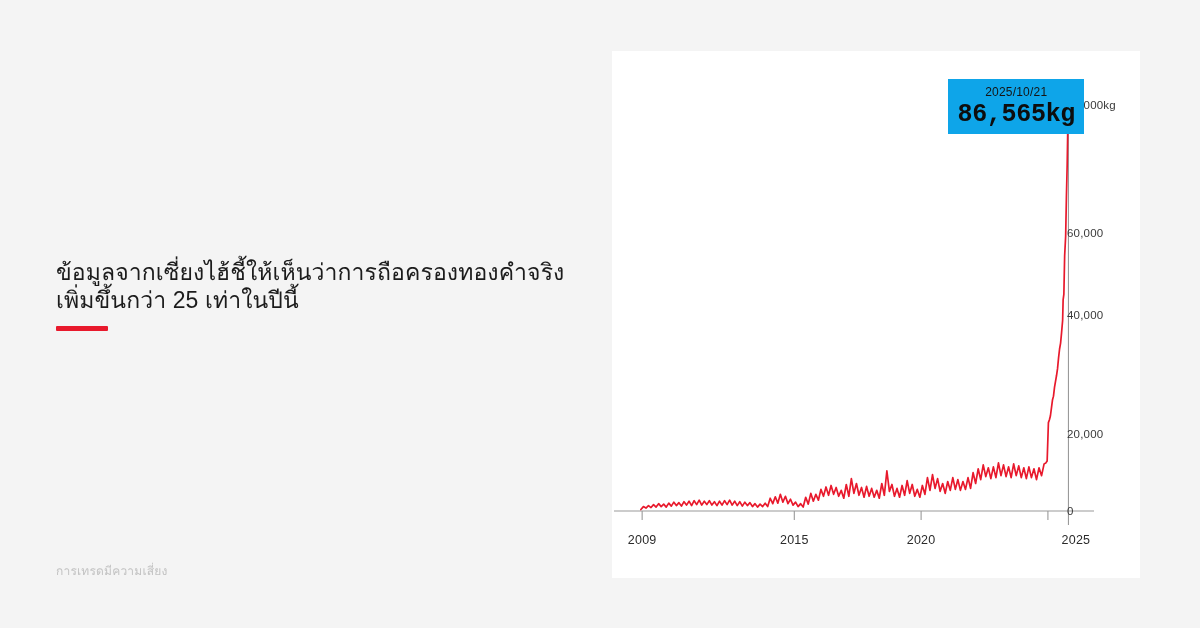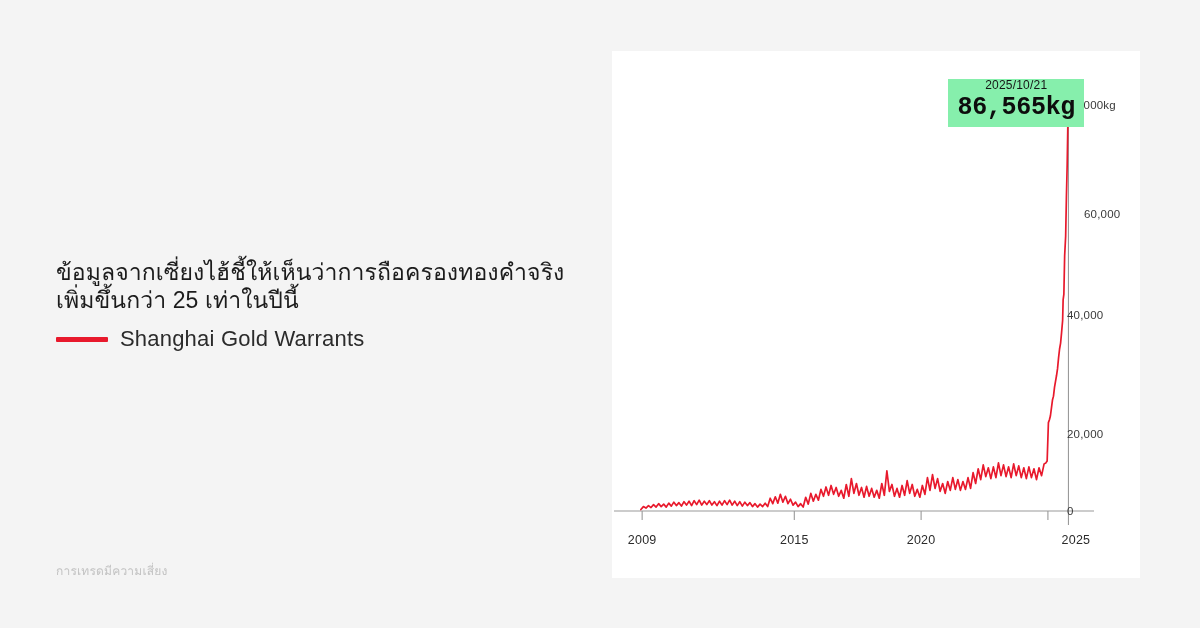--- a/index.html
+++ b/index.html
@@ -59,21 +59,21 @@
   }
   
   .x-ticks{position:absolute;left:20px;top:482px;width:460px;height:28px;}
   .x-tick{
     position:absolute;font-size:12.5px;color:#2b2b2b;
     letter-spacing:.2px;transform:translateX(-50%);
   }
 
   
   .callout{
-    position:absolute;background:#86efac;padding:0 9px 7px 9px;
+    position:absolute;background:#0ea5e9;padding:7px 9px 7px 9px;
     text-align:center;line-height:1;
   }
   .callout-date{
     font-size:12px;color:#151515;letter-spacing:.2px;display:block;
     margin-bottom:4px;
   }
   .callout-value{
     font-size:25px;color:#0d0d0d;font-weight:700;letter-spacing:-.3px;
     display:block;
     font-family:Liberation Mono, monospace;
@@ -82,21 +82,20 @@
 </head>
 <body>
 
 <div class="page">
 
   <div class="left-col">
     <div class="headline">ข้อมูลจากเซี่ยงไฮ้ชี้ให้เห็นว่าการถือครองทองคำจริง
 เพิ่มขึ้นกว่า 25 เท่าในปีนี้</div>
     <div class="legend-row">
       <span class="legend-swatch"></span>
-      <span class="legend-label">Shanghai Gold Warrants</span>
     </div>
   </div>
 
   <div class="footer-note">การเทรดมีความเสี่ยง</div>
 
   <div class="chart-panel">
 
     <div class="plot">
       <svg id="chart-svg" viewBox="0 0 440 460" preserveAspectRatio="none">
 
@@ -114,21 +113,21 @@
         <polyline id="series-line" fill="none" stroke="#e8192c" stroke-width="1.7" stroke-linejoin="round" stroke-linecap="round" points="8.88,448.53 11.41,445.58 13.95,447.05 16.48,444.60 19.02,446.56 21.56,443.62 24.09,446.07 26.63,442.64 29.16,445.58 31.70,443.13 34.24,446.07 36.77,442.15 39.31,445.09 41.84,441.16 44.38,444.60 46.92,441.65 49.45,445.09 51.99,440.67 54.52,444.11 57.06,440.18 59.60,444.60 62.13,439.69 64.67,443.62 67.20,439.20 69.74,444.11 72.28,440.18 74.81,443.62 77.35,439.69 79.88,444.11 82.42,440.67 84.96,444.60 87.49,440.18 90.03,444.11 92.56,439.69 95.10,443.62 97.64,439.20 100.17,444.11 102.71,440.18 105.24,444.60 107.78,440.67 110.32,445.09 112.85,441.16 115.39,444.60 117.93,441.65 120.46,445.58 123.00,442.64 125.53,446.07 128.07,443.13 130.61,445.58 133.14,442.15 135.68,445.58 138.21,437.24 140.75,442.64 143.29,435.76 145.82,442.15 148.36,433.31 150.89,441.16 153.43,435.27 155.97,442.64 158.50,438.22 161.04,444.11 163.57,441.16 166.11,445.58 168.65,442.64 171.18,446.07 173.72,436.25 176.25,443.13 178.79,432.33 181.33,440.18 183.86,433.31 186.40,439.20 188.93,428.40 191.47,435.27 194.01,425.95 196.54,434.29 199.08,424.47 201.61,433.31 204.15,426.44 206.69,435.27 209.22,429.38 211.76,437.24 214.29,423.49 216.83,435.27 219.37,417.60 221.90,432.33 224.44,422.51 226.97,434.29 229.51,426.44 232.05,436.25 234.58,425.45 237.12,435.27 239.65,427.42 242.19,436.25 244.73,429.38 247.26,437.24 249.80,422.51 252.33,434.29 254.87,409.75 257.41,430.36 259.94,423.49 262.48,435.27 265.01,427.42 267.55,436.25 270.09,424.47 272.62,434.29 275.16,419.56 277.69,432.33 280.23,423.49 282.77,435.27 285.30,428.40 287.84,436.25 290.37,424.47 292.91,433.31 295.45,416.62 297.98,429.38 300.52,413.67 303.05,427.42 305.59,417.60 308.13,430.36 310.66,422.51 313.20,432.33 315.73,420.55 318.27,429.38 320.81,416.62 323.34,428.40 325.88,418.58 328.41,429.38 330.95,420.55 333.49,428.40 336.02,416.62 338.56,427.42 341.10,411.71 343.63,422.51 346.17,407.78 348.70,418.58 351.24,403.85 353.78,415.64 356.31,406.80 358.85,417.60 361.38,405.82 363.92,416.62 366.46,401.89 368.99,414.65 371.53,403.85 374.06,415.64 376.60,405.82 379.14,416.62 381.67,402.87 384.21,414.65 386.74,404.84 389.28,416.62 391.82,406.80 394.35,417.60 396.89,405.82 399.42,416.62 401.96,407.78 404.50,418.58 407.03,406.80 409.57,414.65 412.10,402.87 413.88,401.89 415.15,399.93 416.41,361.64 417.43,358.69 418.44,354.76 419.46,346.91 420.47,339.05 421.49,335.13 422.50,326.29 423.52,320.40 424.53,314.51 425.54,307.64 426.56,296.84 427.57,288.00 428.59,282.11 429.60,271.31 430.62,259.53 431.12,238.91 431.88,233.02 432.65,194.73 433.66,175.09 434.42,135.82 435.18,103.91 435.94,57.27 436.45,25.04"></polyline>
 
         <circle id="endpoint-dot" r="5.2" fill="#ffffff" stroke="#8c8c8c" stroke-width="1.4" cx="436.4495677233404" cy="25.04454545454547"></circle>
       </svg>
     </div>
 
     <div class="y-ticks" id="y-ticks">
         <div class="y-tick" style="top: 460px;">0</div>
         <div class="y-tick" style="top: 383px;">20,000</div>
         <div class="y-tick" style="top: 263.636px;">40,000</div>
-        <div class="y-tick" style="top: 163px; padding-left: 17px;">60,000</div>
+        <div class="y-tick" style="top: 182px;">60,000</div>
         <div class="y-tick" style="top: 54px;">80,000kg</div>
       </div>
     <div class="x-ticks" id="x-ticks">
         <div class="x-tick" style="left: 10.1441px;">2009</div>
         <div class="x-tick" style="left: 162.305px;">2015</div>
         <div class="x-tick" style="left: 289.107px;">2020</div>
         <div class="x-tick" style="left: 415.908px; margin-left: 28px;">2025</div>
       </div>
 
     <div class="callout" id="callout" style="left: 336.45px; top: 28.0445px;">

